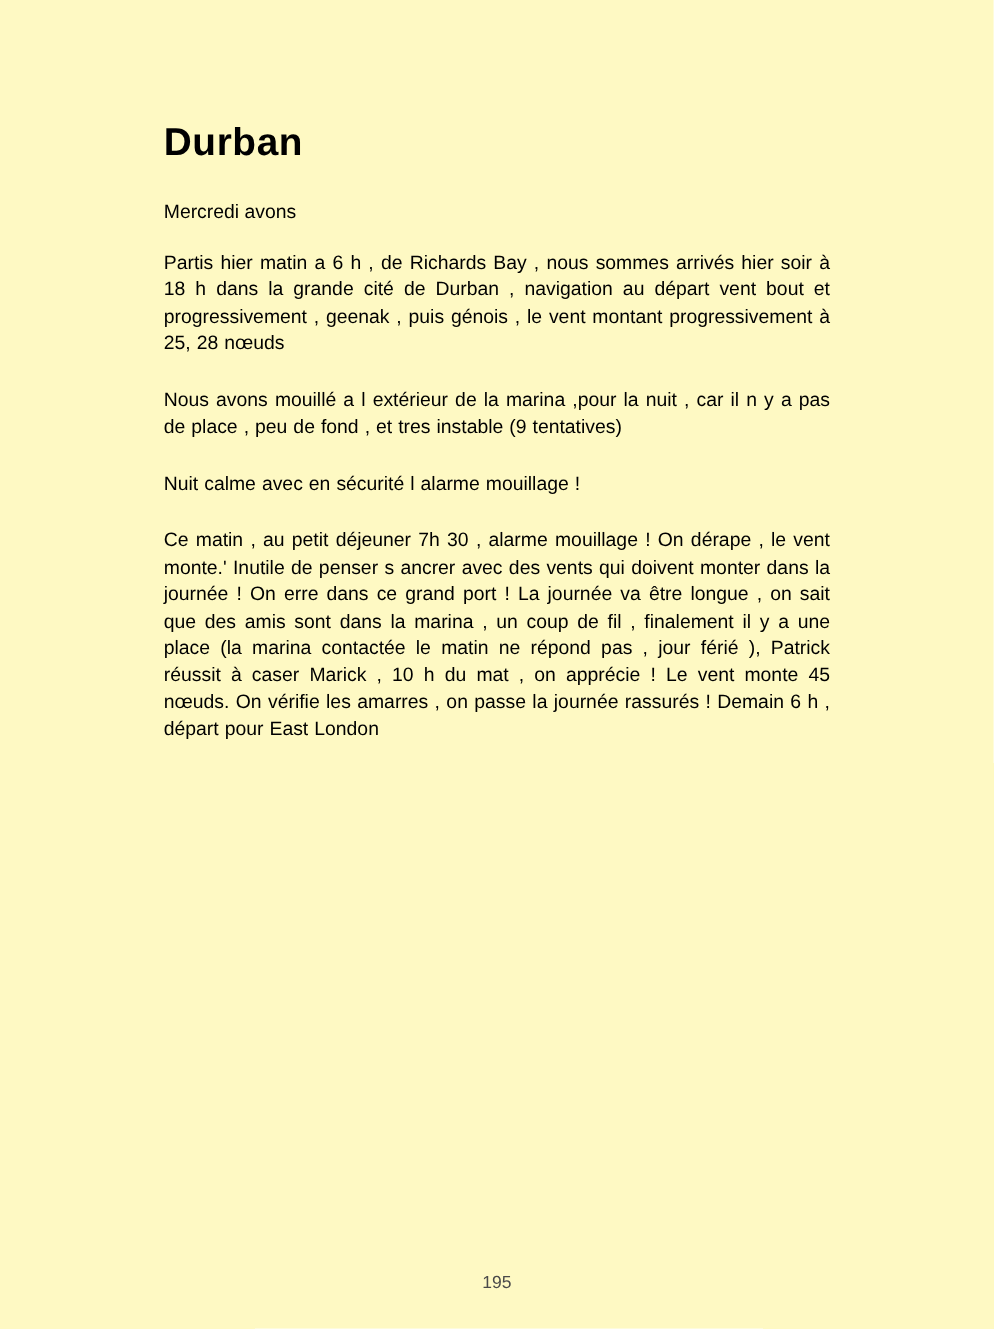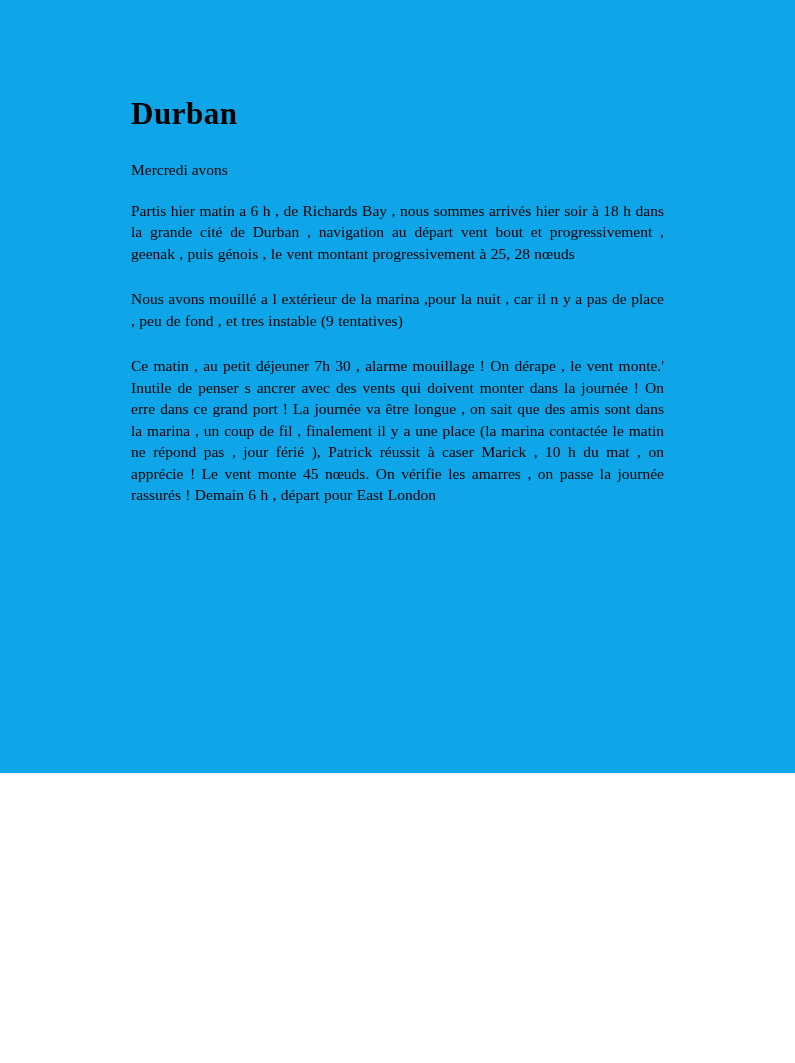--- a/index.html
+++ b/index.html
@@ -3,23 +3,23 @@
 <meta charset="utf-8">
 <style>
   html, body {
     margin: 0;
     padding: 0;
     background: #ffffff;
   }
   .page {
     position: relative;
     width: 795px;
-    height: 773px;
-    background: #0ea5e9;
-    font-family: Liberation Serif, serif;
+    height: 1063px;
+    background: #fef9c3;
+    font-family: Liberation Sans, sans-serif;
     color: #000000;
     overflow: hidden;
   }
   .content {
     position: absolute;
     left: 131px;
     top: 0;
     width: 533px;
     padding-top: 96px;
     box-sizing: content-box;
@@ -64,17 +64,19 @@
 <div class="page">
   <div class="content">
     <h1 class="doc-title">Durban</h1>
 
     <p class="dateline">Mercredi avons</p>
 
     <p class="body-para first">Partis hier matin a 6 h , de Richards Bay , nous sommes arrivés hier soir à 18 h dans la grande cité de Durban , navigation au départ vent bout et progressivement , geenak , puis génois , le vent montant progressivement à 25, 28 nœuds</p>
 
     <p class="body-para">Nous avons mouillé a l extérieur de la marina ,pour la nuit , car il n y a pas de place , peu de fond , et tres instable (9 tentatives)</p>
 
+    <p class="body-para">Nuit calme avec en sécurité l alarme mouillage !</p>
 
     <p class="body-para">Ce matin , au petit déjeuner 7h 30 , alarme mouillage ! On dérape , le vent monte.' Inutile de penser s ancrer avec des vents qui doivent monter dans la journée ! On erre dans ce grand port ! La journée va être longue , on sait que des amis sont dans la marina , un coup de fil , finalement il y a une place (la marina contactée le matin ne répond pas , jour férié ), Patrick réussit à caser Marick , 10 h du mat , on apprécie ! Le vent monte 45 nœuds. On vérifie les amarres , on passe la journée rassurés ! Demain 6 h , départ pour East London</p>
   </div>
 
+  <div class="page-number">195</div>
 </div>
 
 </body></html>

